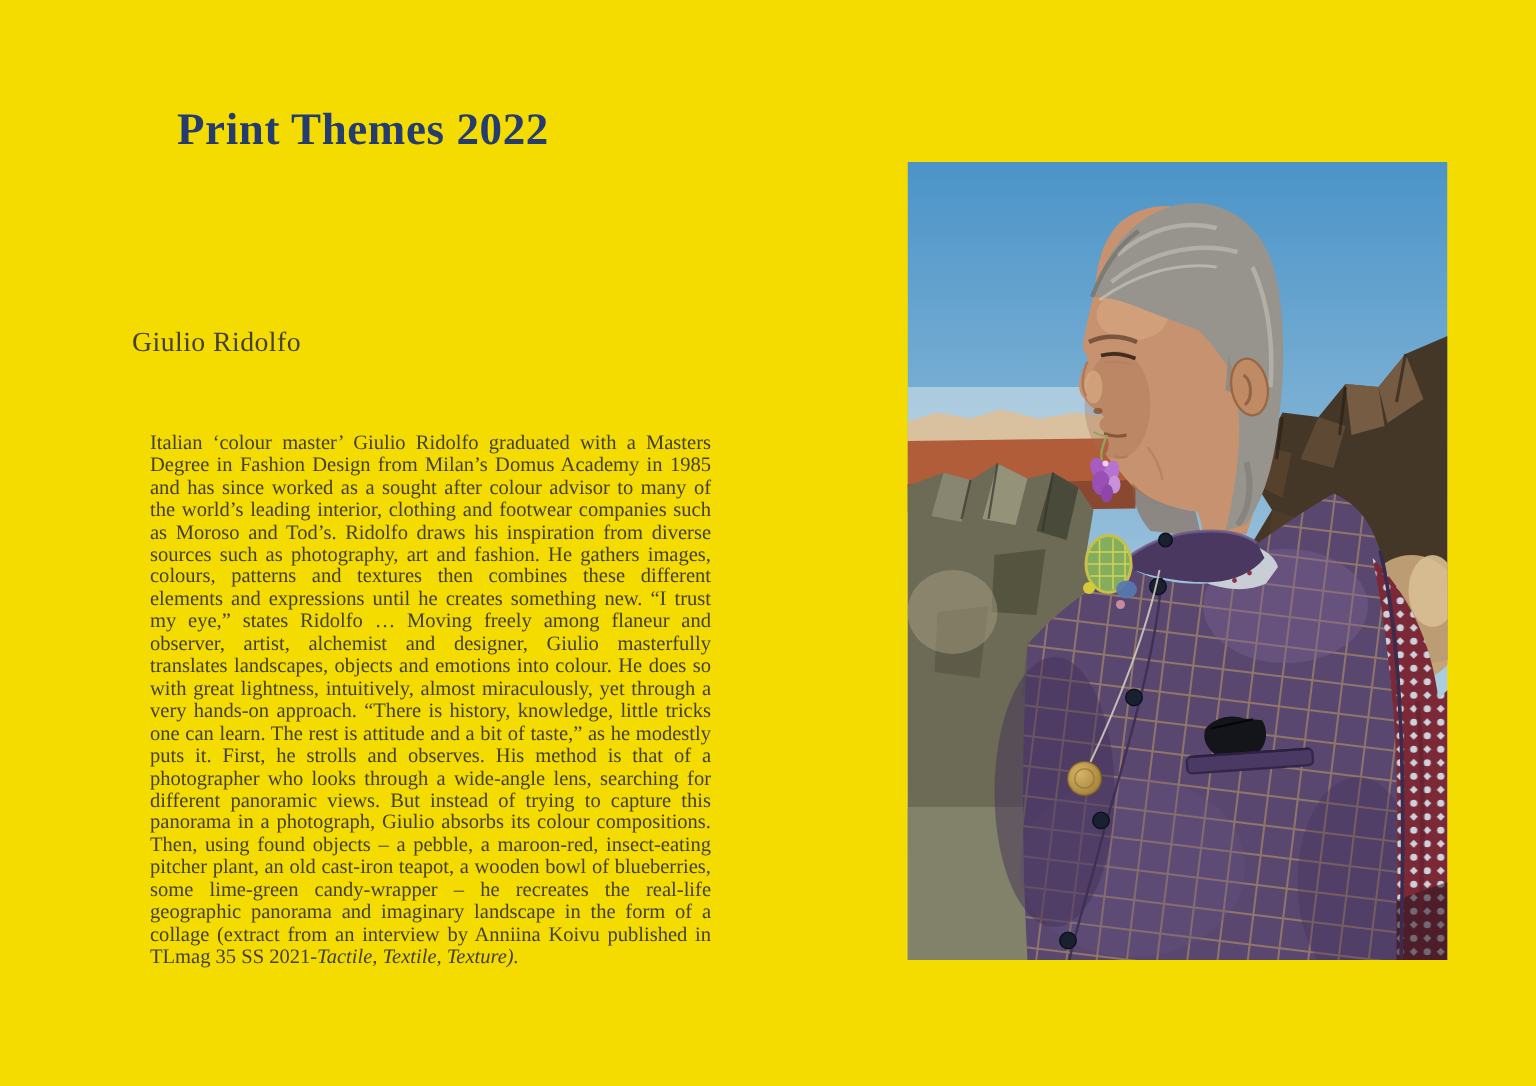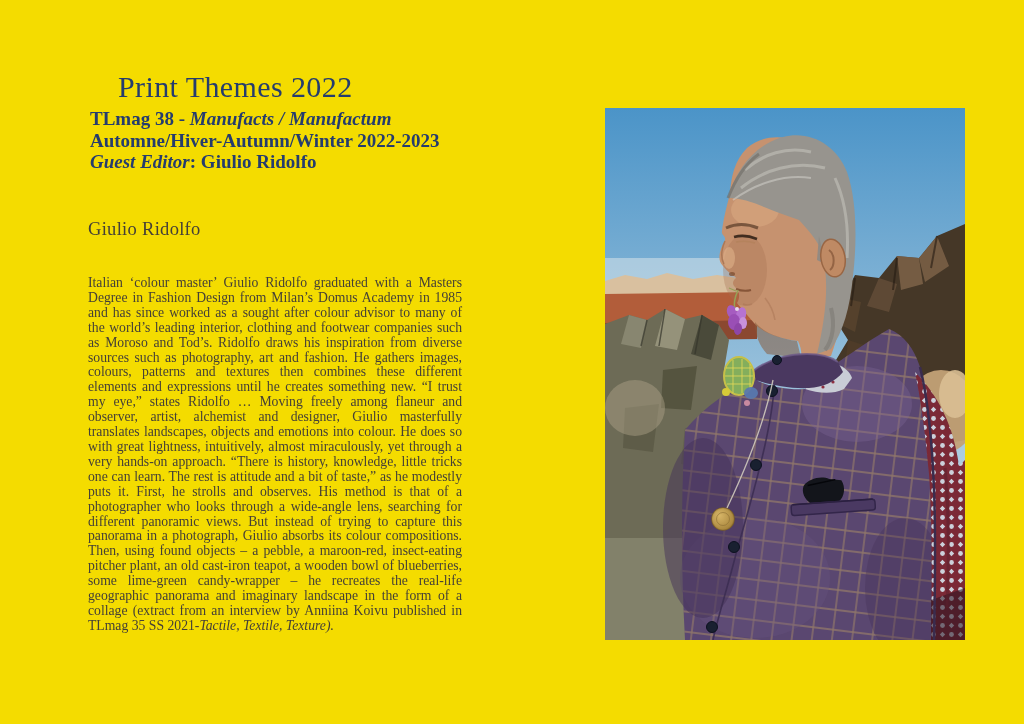--- a/index.html
+++ b/index.html
@@ -5,56 +5,51 @@
   html,body{margin:0;padding:0;}
   body{
     width:1024px;height:724px;
     background:#f4dc00;
     font-family:"Liberation Serif", serif;
     position:relative;overflow:hidden;
   }
   .page{position:absolute;inset:0;}
   .page-title{
     position:absolute;left:118px;top:50px;
-    font-size:30px;font-weight:normal;color:#253c6e;
+    font-size:30px;font-weight:bold;color:#253c6e;
     letter-spacing:.4px;white-space:nowrap;
   }
   .issue-block{
     position:absolute;left:90px;top:108px;
     color:#253c6e;font-size:19px;font-weight:bold;line-height:21.5px;
     white-space:nowrap;
   }
   .issue-block .it{font-style:italic;}
   .author-heading{
     position:absolute;left:88px;top:219px;
     font-size:18.5px;color:#454036;letter-spacing:.3px;text-align:right;
   }
   .body-text{
     position:absolute;left:88px;top:276px;width:374px;
     font-size:13.7px;line-height:14.9px;color:#454036;
-    text-align:justify;margin:0;
+    text-align:justify;margin:12px;
   }
   .body-text .it{font-style:italic;}
   .photo{
     position:absolute;left:605px;top:108px;width:360px;height:532px;
     display:block;
   }
 </style>
 </head>
 <body>
 
 <div class="page">
 
   <h1 class="page-title">Print Themes 2022</h1>
 
-  <div class="issue-block">
-    <div><span>TLmag 38</span><span> - </span><span class="it">Manufacts / Manufactum</span></div>
-    <div>Automne/Hiver-Autumn/Winter 2022-2023</div>
-    <div><span class="it">Guest Editor</span><span>: Giulio Ridolfo</span></div>
-  </div>
 
   <div class="author-heading">Giulio Ridolfo</div>
 
   <p class="body-text"><span>Italian ‘colour master’ Giulio Ridolfo graduated with a Masters Degree in Fashion Design from Milan’s Domus Academy in 1985 and has since worked as a sought after colour advisor to many of the world’s leading interior, clothing and footwear companies such as Moroso and Tod’s. Ridolfo draws his inspiration from diverse sources such as photography, art and fashion. He gathers images, colours, patterns and textures then combines these different elements and expressions until he creates something new. “I trust my eye,” states Ridolfo … Moving freely among flaneur and observer, artist, alchemist and designer, Giulio masterfully translates landscapes, objects and emotions into colour. He does so with great lightness, intuitively, almost miraculously, yet through a very hands-on approach. “There is history, knowledge, little tricks one can learn. The rest is attitude and a bit of taste,” as he modestly puts it. First, he strolls and observes. His method is that of a photographer who looks through a wide-angle lens, searching for different panoramic views. But instead of trying to capture this panorama in a photograph, Giulio absorbs its colour compositions. Then, using found objects – a pebble, a maroon-red, insect-eating pitcher plant, an old cast-iron teapot, a wooden bowl of blueberries, some lime-green candy-wrapper – he recreates the real-life geographic panorama and imaginary landscape in the form of a collage (extract from an interview by Anniina Koivu published in TLmag 35 SS 2021-</span><span class="it">Tactile, Textile, Texture).</span></p>
 
   <svg class="photo" viewBox="0 0 360 532" role="img" aria-label="Portrait of Giulio Ridolfo with a purple flower in his mouth, wearing a purple checked vest over a patterned maroon shirt, rocky coastal landscape and blue sky behind">
     <defs>
       <linearGradient id="sky" x1="0" y1="0" x2="0" y2="1">
         <stop offset="0" stop-color="#4b94c8"></stop>
         <stop offset="0.62" stop-color="#a9cadf"></stop>

